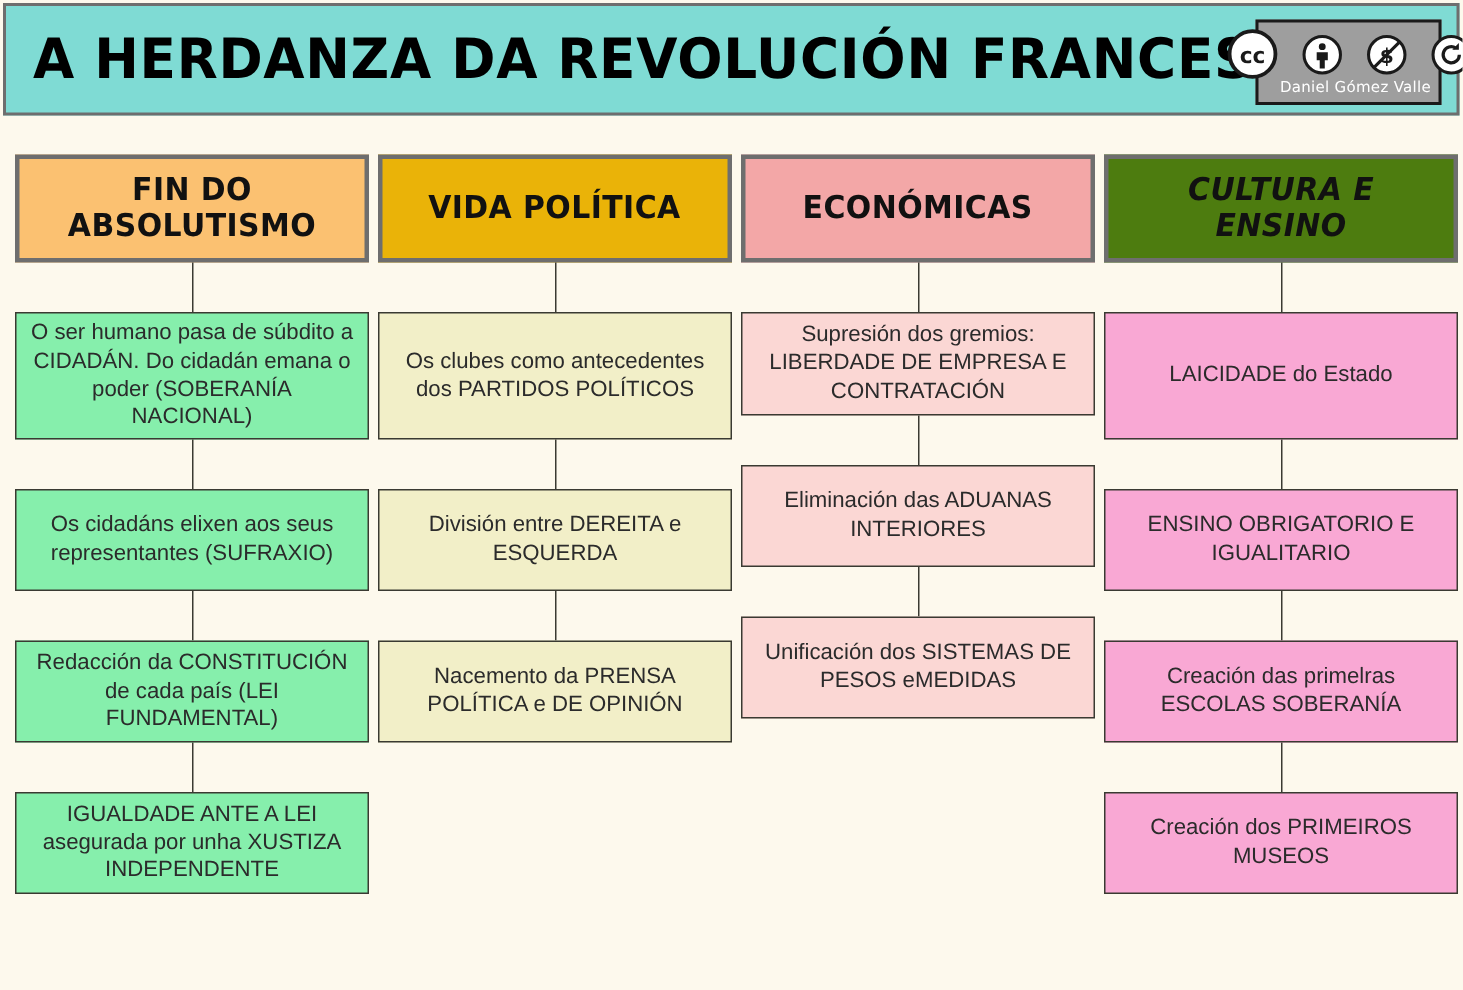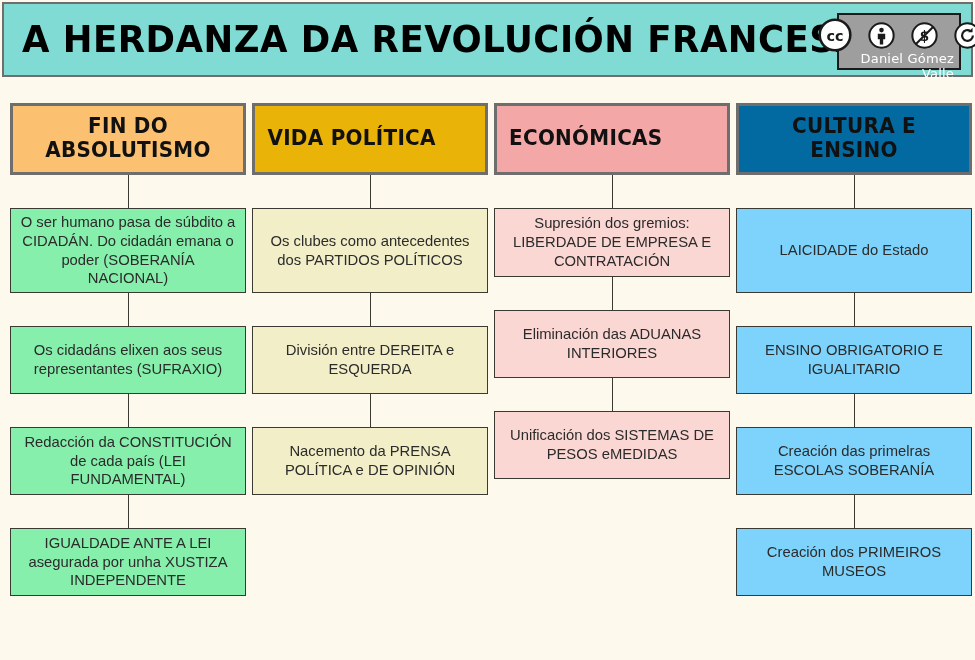--- a/index.html
+++ b/index.html
@@ -62,21 +62,21 @@
     align-items: center;
     justify-content: center;
     gap: 16px;
     height: 36px;
   }
 
   .cc-icons svg { display: block; }
 
   .cc-author {
     font-family: "DejaVu Sans", sans-serif;
-    font-size: 13px;
+    font-size: 10px;
     color: #FFFFFF;
     text-align: right;
     padding-right: 5px;
     margin-top: -1px;
     letter-spacing: 0.2px;
   }
 
   
   .board {
     position: absolute;
@@ -96,21 +96,21 @@
   .col-1 { left: 252px; }
   .col-2 { left: 494px; }
   .col-3 { left: 736px; }
 
   .col-header {
     height: 72px;
     margin-top: 25px;
     border: 3px solid #6E6E6E;
     display: flex;
     align-items: center;
-    justify-content: flex-start;
+    justify-content: center;
     text-align: center;
     padding: 0 8px;
   }
 
   .col-header-text {
     font-family: "DejaVu Sans", sans-serif;
     font-weight: bold;
     font-size: 21px;
     line-height: 1.12;
     color: #111111;
@@ -148,22 +148,22 @@
 
   
   .col-1 .col-header { background: #eab308; }
   .col-1 .node-box   { background: #F2EFC8; }
 
   
   .col-2 .col-header { background: #F3A7A7; }
   .col-2 .node-box   { background: #FBD7D4; }
 
   
-  .col-3 .col-header { background: #0369a1; }
-  .col-3 .node-box   { background: #7dd3fc; }
+  .col-3 .col-header { background: #4d7c0f; font-style: italic; }
+  .col-3 .node-box   { background: #f9a8d4; }
 </style>
 </head>
 <body>
 
 <div class="banner">
   <div class="banner-title">A HERDANZA DA REVOLUCIÓN FRANCESA</div>
 
   <div class="cc-badge">
     <div class="cc-icons">
 

